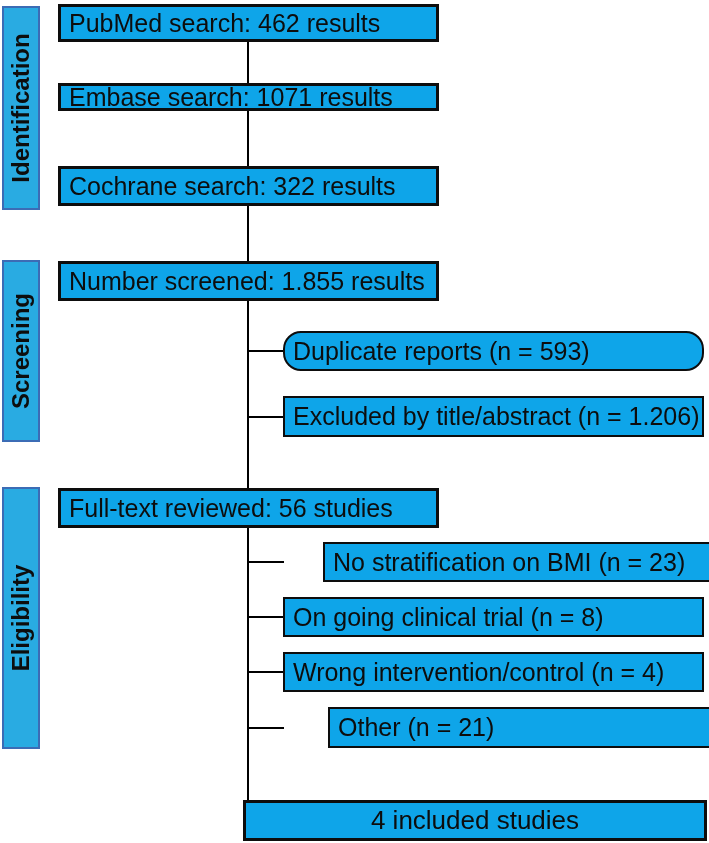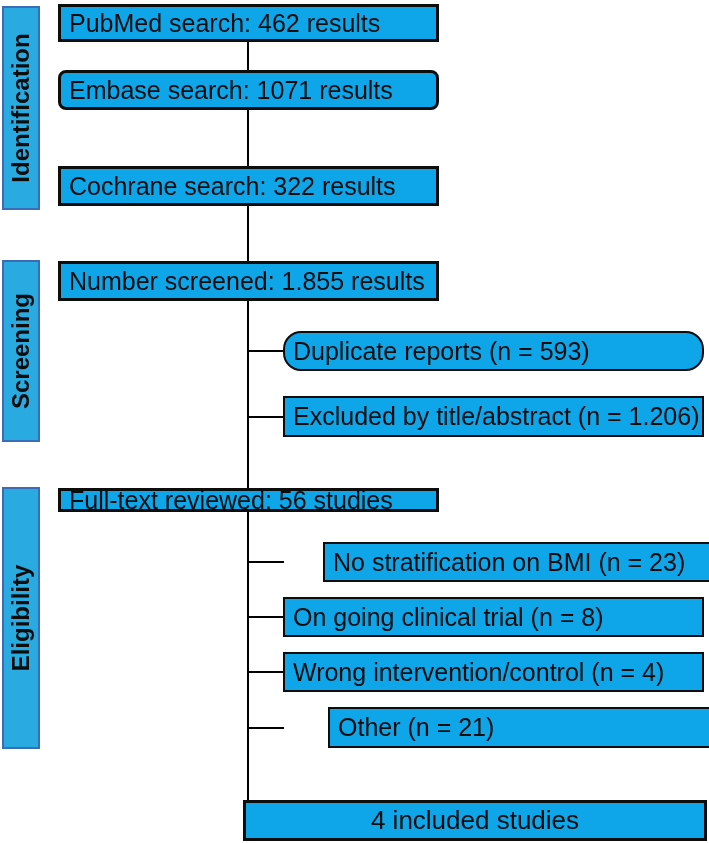--- a/index.html
+++ b/index.html
@@ -49,24 +49,24 @@
     display: flex;
     align-items: center;
     padding: 0 8px;
     font-size: 25px;
     color: #0d0d0d;
     white-space: nowrap;
     z-index: 2;
   }
   .main { left: 58px; width: 381px; }
   .m0 { top: 4px;   height: 38px; }
-  .m1 { top: 70px;  height: 40px; border-radius: 8px; }
+  .m1 { top: 83px;  height: 28px; }
   .m2 { top: 166px; height: 40px; }
   .m3 { top: 261px; height: 40px; }
-  .m4 { top: 488px; height: 24px; }
+  .m4 { top: 488px; height: 40px; }
 
   .side { left: 283px; width: 421px; border-width: 2px; }
   .x0 { top: 331px; height: 40px; border-radius: 18px; }
   .x1 { top: 396px; height: 41px; text-align: right; }
   .x2 { top: 542px; height: 40px; margin-left: 40px; }
   .x3 { top: 597px; height: 40px; }
   .x4 { top: 652px; height: 40px; }
   .x5 { top: 707px; height: 41px; margin-left: 45px; }
 
   .result {

